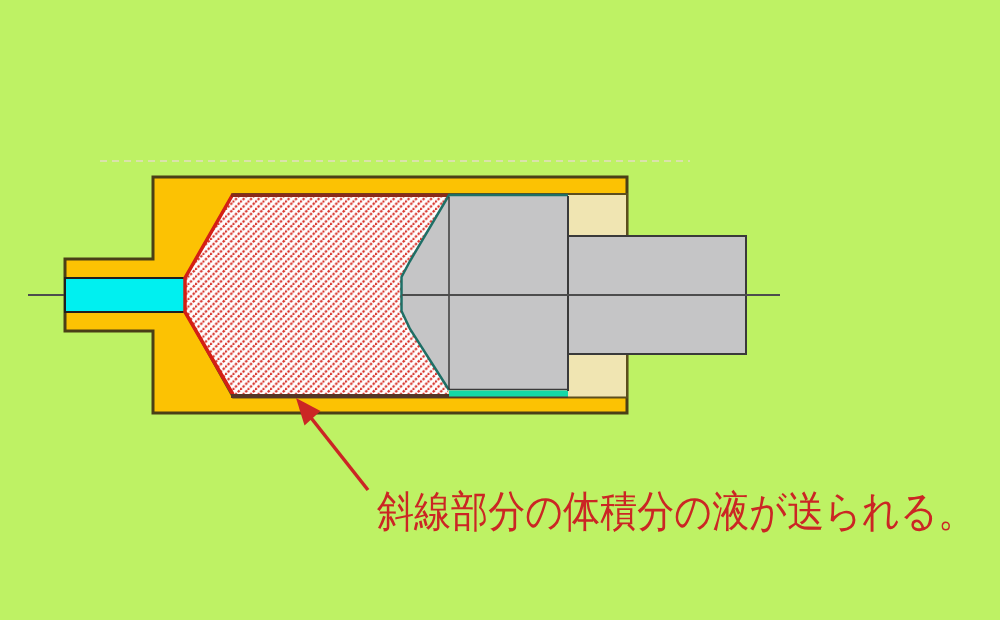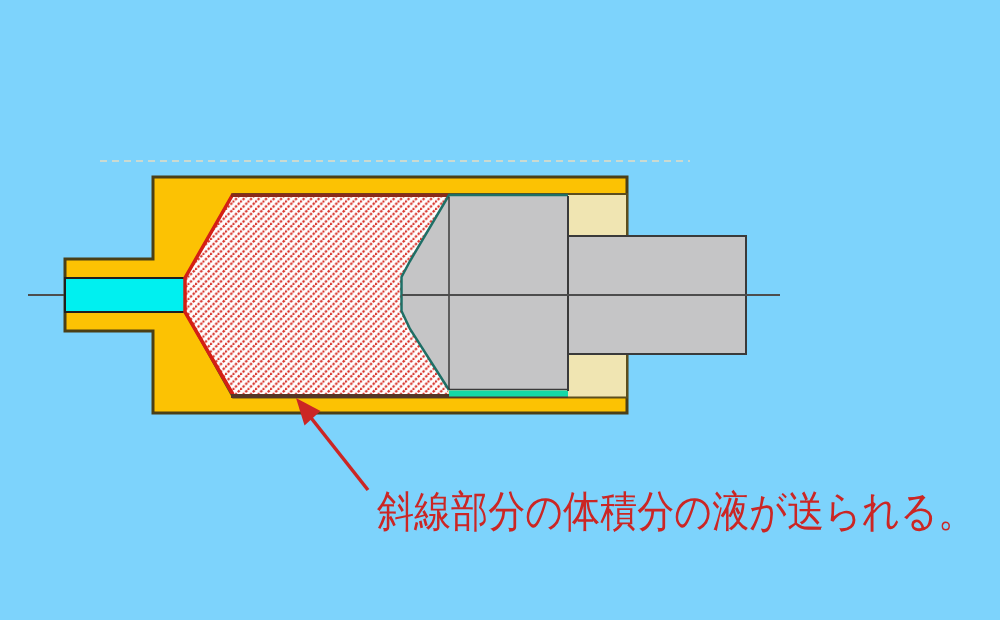--- a/index.html
+++ b/index.html
@@ -1,17 +1,17 @@
 <!DOCTYPE html>
 <html style="--housing: #FCC203; --outline: #4a3f16; --bore: #F0E5B2; --bore_outline: #5c4e1d; --channel: #00F0F0; --channel_outline: #1f1f1f; --hatch_line: #D83028; --hatch_border: #D41F14; --hatch_border_top: #8a2a1a; --hatch_border_bottom: #543627; --plunger: #C5C5C6; --plunger_outline: #3a3a3a; --seal_teal: #1E6F66; --seal_band: #14D8A6; --centerline: #4d4d4d; --construction: #e4ddc2; --annotation_red: #CB2624;"><head>
 <meta charset="utf-8">
 <style>
   html,body{margin:0;padding:0;background:#ffffff;}
   #canvas{
-    position:relative;width:1000px;height:620px;background:#7dd3fc;overflow:hidden;
+    position:relative;width:1000px;height:620px;background:#bef264;overflow:hidden;
     font-family:"Liberation Sans", sans-serif;
   }
   svg{position:absolute;left:0;top:0;}
   
   .construction{stroke:var(--construction,#e4ddc2);stroke-width:1.5;stroke-dasharray:7 5;fill:none;}
   .axis{stroke:var(--centerline,#4d4d4d);stroke-width:2;fill:none;}
   .housing{fill:var(--housing,#FCC203);stroke:var(--outline,#4a3f16);stroke-width:3;}
   .bore{fill:var(--bore,#F0E5B2);stroke:var(--bore_outline,#5c4e1d);stroke-width:2;}
   .channel{fill:var(--channel,#00F0F0);stroke:var(--channel_outline,#1f1f1f);stroke-width:2;}
   .hatch-bg{fill:#ffffff;}

